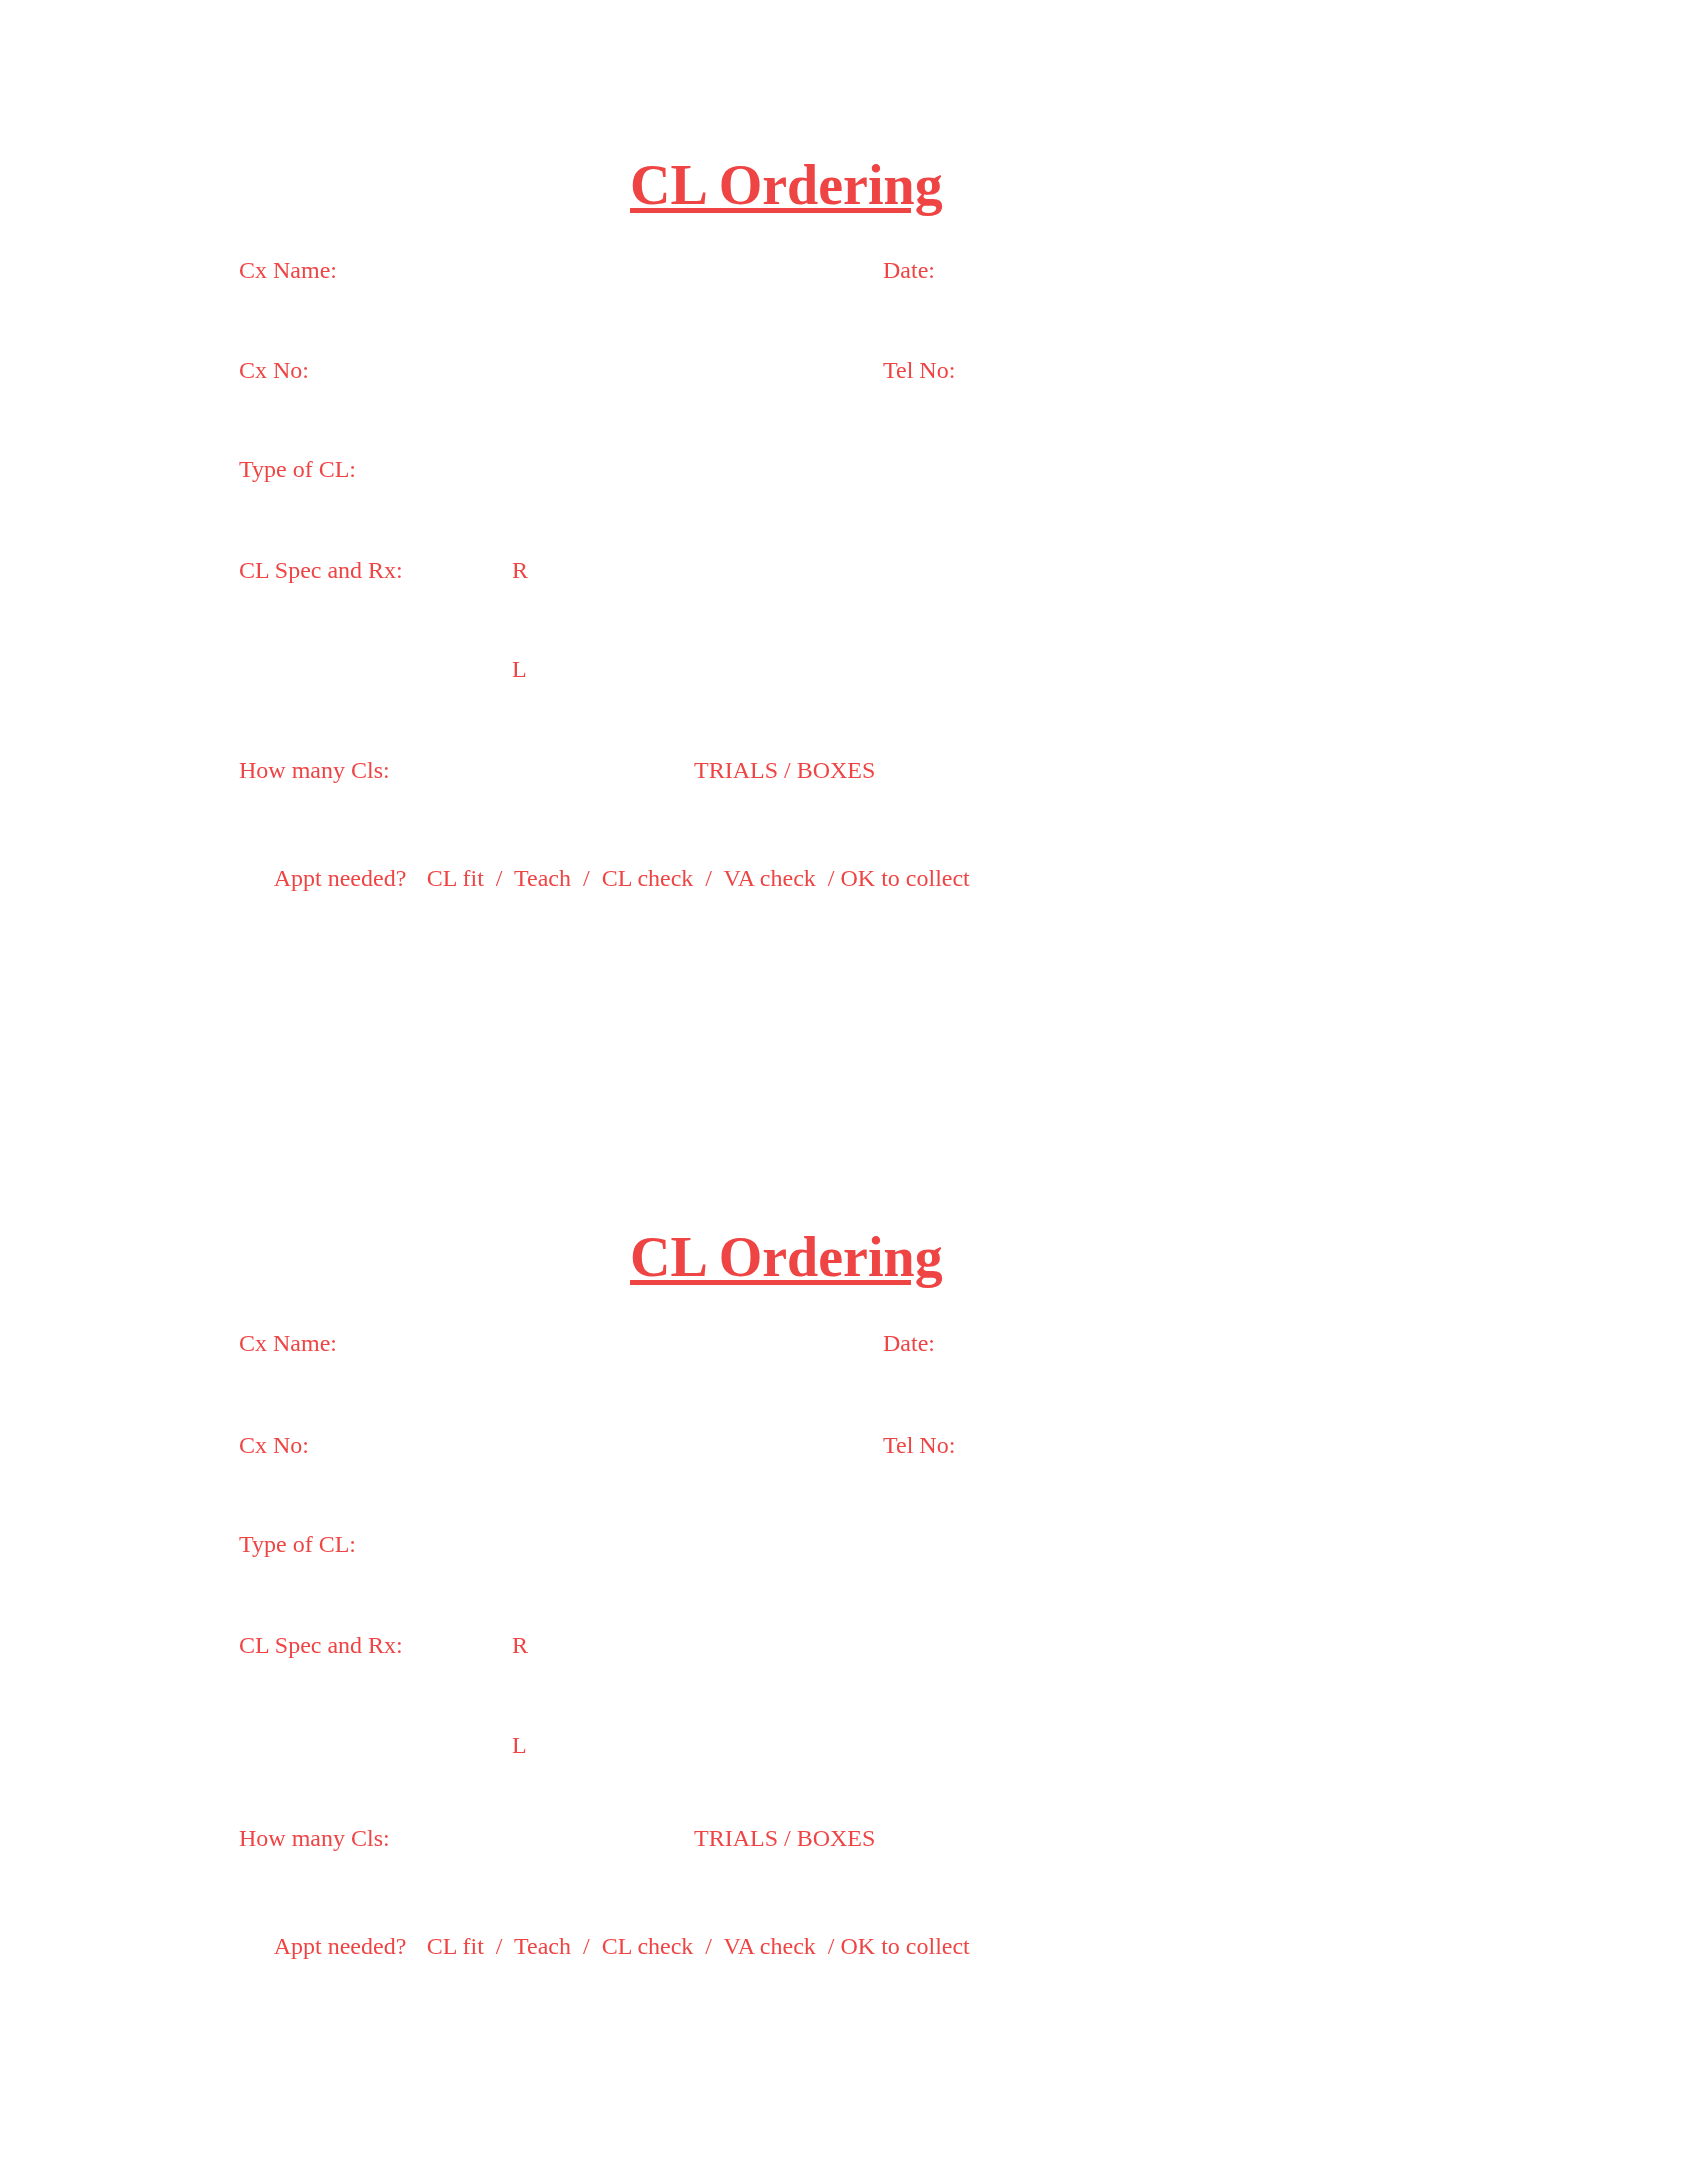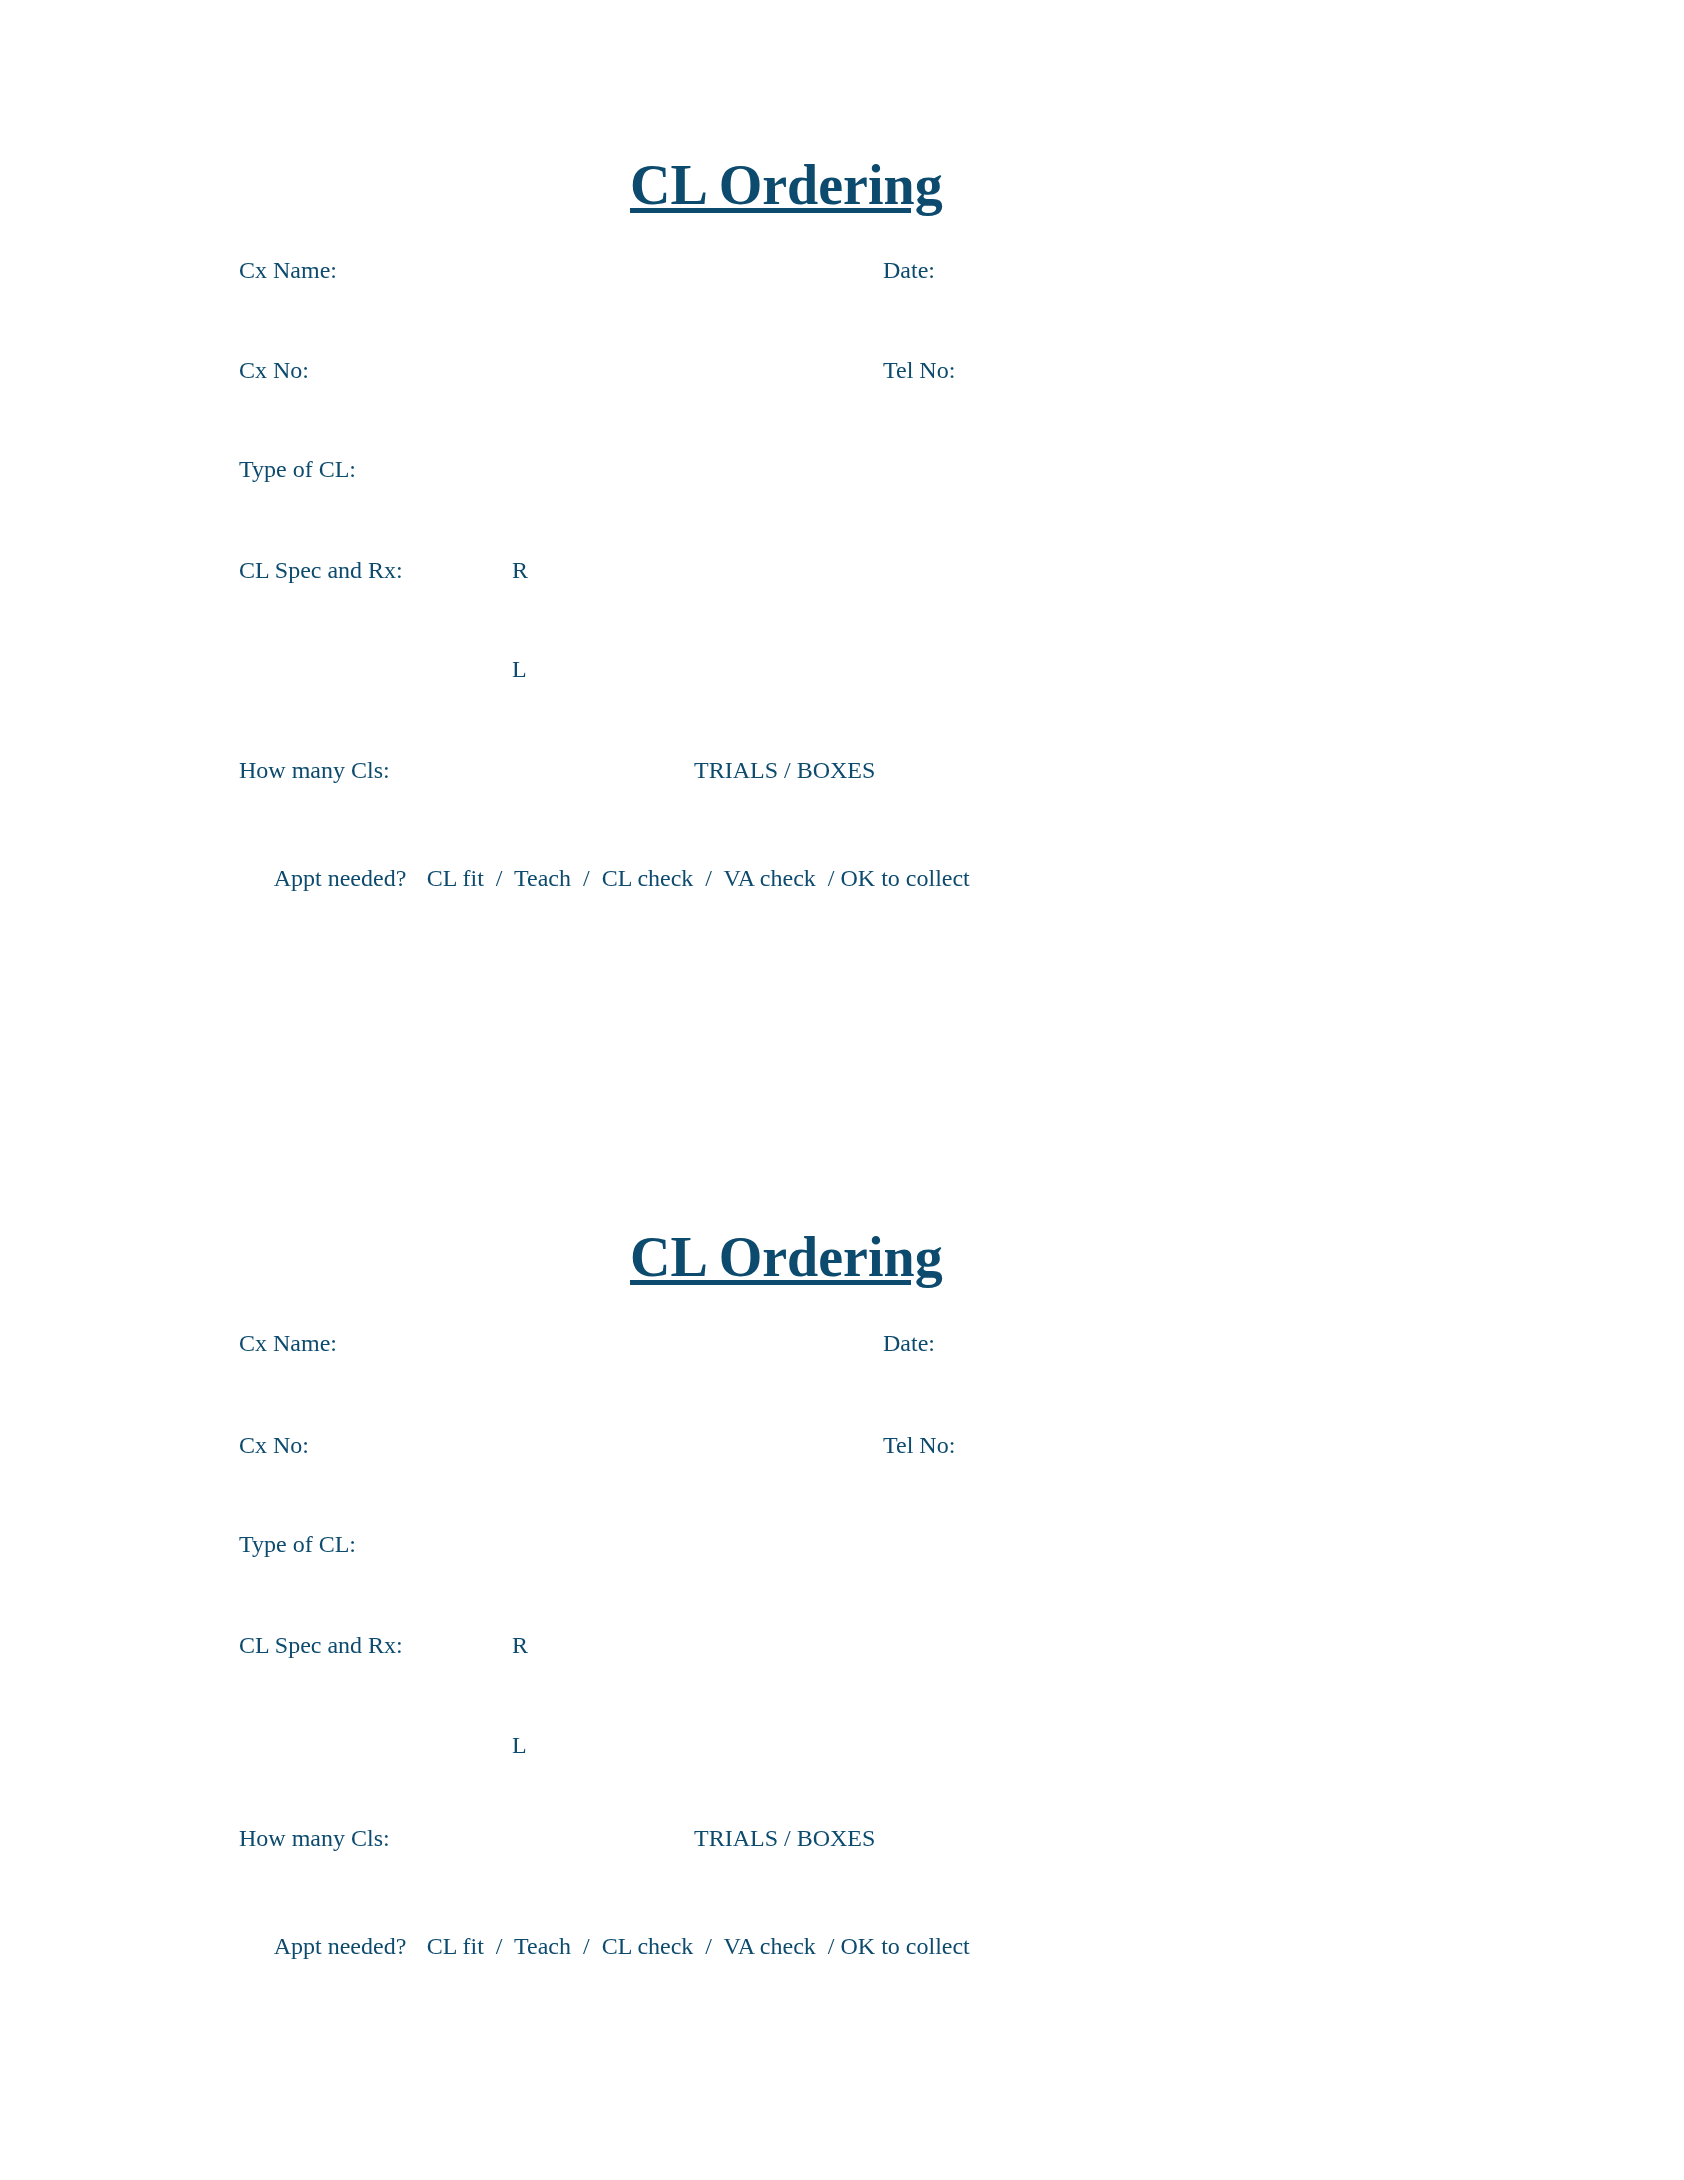--- a/index.html
+++ b/index.html
@@ -3,21 +3,21 @@
 <meta charset="utf-8">
 <style>
   html, body { margin: 0; padding: 0; background: #888; }
   .page {
     position: relative;
     width: 1685px;
     height: 2181px;
     background: #ffffff;
     overflow: hidden;
     font-family: "Liberation Serif", "DejaVu Serif", serif;
-    color: #0c4a6e;
+    color: #ef4444;
   }
   .line {
     position: absolute;
     font-size: 24px;
     line-height: 1;
     white-space: pre;
   }
   .title {
     position: absolute;
     font-size: 56px;

